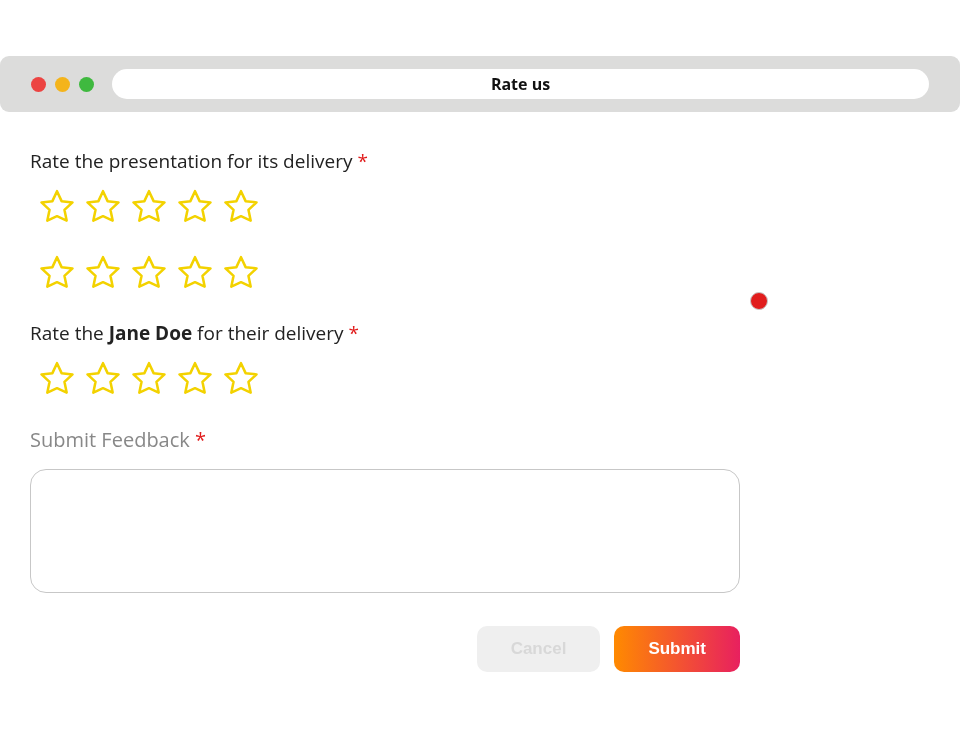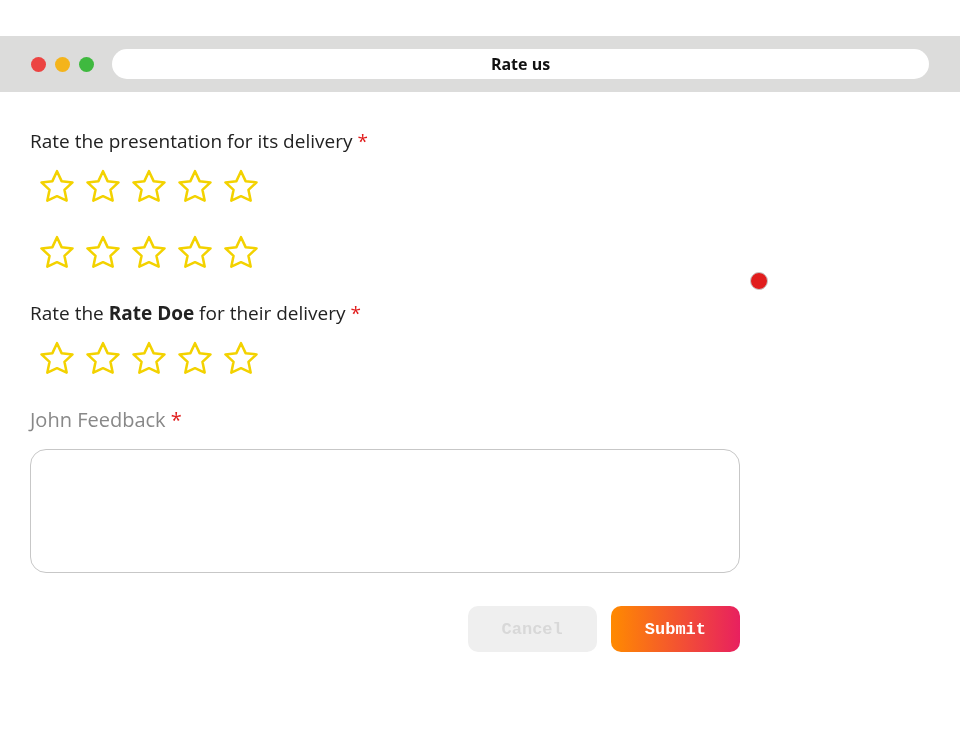--- a/index.html
+++ b/index.html
@@ -5,21 +5,22 @@
   * { box-sizing: border-box; margin: 0; padding: 0; }
   html, body { width: 960px; height: 739px; font-family: "Segoe UI", "Open Sans", Arial, sans-serif; background: #fff; }
   
   .titlebar {
     width: 100%;
     height: 56px;
     background: #dcdcdb;
     display: flex;
     align-items: center;
     padding: 0 31px;
-    margin-top: 36px;
+    margin-top: 56px;
+    border-radius: 9px;
   }
   .traffic-lights {
     display: flex;
     gap: 9px;
     margin-right: 18px;
   }
   .tl {
     width: 15px; height: 15px; border-radius: 50%;
   }
   .tl.red { background: #ec4442; }
@@ -93,21 +94,20 @@
     margin-top: 28px;
   }
   .btn {
     height: 46px;
     padding: 0 34px;
     border-radius: 10px;
     border: none;
     font-size: 17px;
     font-weight: 700;
     cursor: pointer;
-    font-family: Liberation Mono, monospace;
   }
   .btn-cancel {
     background: #efefef;
     color: #d8d8d8;
   }
   .btn-submit {
     background: linear-gradient(90deg, #ff8a00 0%, #e8205f 100%);
     color: #fff;
   }
 
@@ -195,21 +195,21 @@
       <span class="star">
           <svg viewBox="0 0 24 24">
             <path d="M12 2l2.9 6.3 6.9.8-5.1 4.7 1.4 6.8L12 17.8 5.9 20.6l1.4-6.8L2.2 9.1l6.9-.8L12 2z" fill="none" stroke="#f3d200" stroke-width="1.6" stroke-linejoin="round"></path>
           </svg>
         </span>
     </div>
   </div>
 
   <div class="field">
     <div class="field-label">
-      <span>Rate the </span><span class="bold">Rate Doe</span><span> for their delivery </span><span class="req">*</span>
+      <span>Rate the </span><span class="bold">Jane Doe</span><span> for their delivery </span><span class="req">*</span>
     </div>
     <div class="stars">
       <span class="star">
           <svg viewBox="0 0 24 24">
             <path d="M12 2l2.9 6.3 6.9.8-5.1 4.7 1.4 6.8L12 17.8 5.9 20.6l1.4-6.8L2.2 9.1l6.9-.8L12 2z" fill="none" stroke="#f3d200" stroke-width="1.6" stroke-linejoin="round"></path>
           </svg>
         </span>
       <span class="star">
           <svg viewBox="0 0 24 24">
             <path d="M12 2l2.9 6.3 6.9.8-5.1 4.7 1.4 6.8L12 17.8 5.9 20.6l1.4-6.8L2.2 9.1l6.9-.8L12 2z" fill="none" stroke="#f3d200" stroke-width="1.6" stroke-linejoin="round"></path>
@@ -228,21 +228,21 @@
       <span class="star">
           <svg viewBox="0 0 24 24">
             <path d="M12 2l2.9 6.3 6.9.8-5.1 4.7 1.4 6.8L12 17.8 5.9 20.6l1.4-6.8L2.2 9.1l6.9-.8L12 2z" fill="none" stroke="#f3d200" stroke-width="1.6" stroke-linejoin="round"></path>
           </svg>
         </span>
     </div>
   </div>
 
   <div class="field">
     <div class="feedback-label">
-      <span>John Feedback </span><span class="req">*</span>
+      <span>Submit Feedback </span><span class="req">*</span>
     </div>
     <textarea class="feedback-box" value="" style=""></textarea>
   </div>
 
   <div class="button-row">
     <button class="btn btn-cancel">Cancel</button>
     <button class="btn btn-submit">Submit</button>
   </div>
 
   <div class="red-dot"></div>

